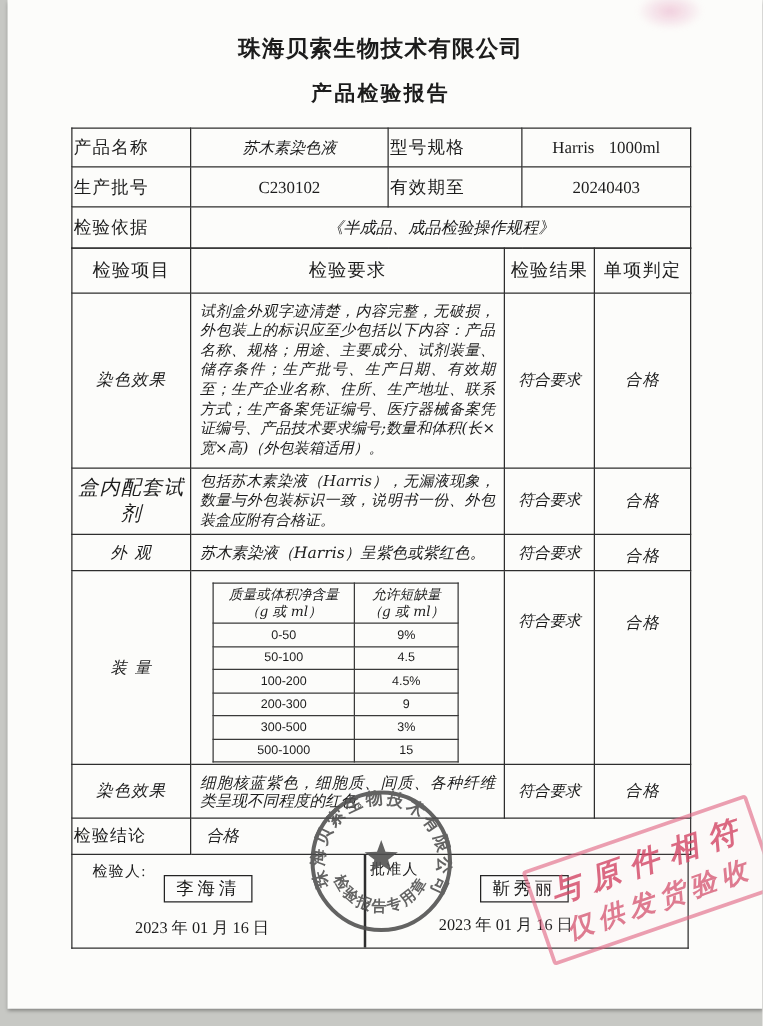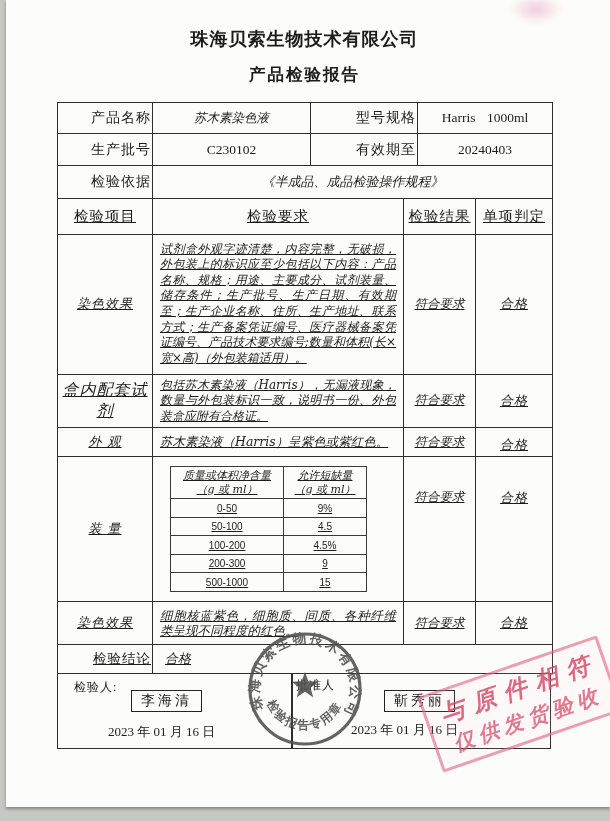--- a/index.html
+++ b/index.html
@@ -15,22 +15,22 @@
     box-shadow:0 2px 3px rgba(0,0,0,.35);
     padding-left:25px;
   }
   .content{position:absolute;left:51px;top:0;width:495px;}
   .company-title{margin-top:27px;text-align:center;font-size:18px;font-weight:bold;letter-spacing:1px;}
   .report-title{margin-top:13px;text-align:center;font-size:16.5px;font-weight:bold;letter-spacing:2px;}
 
   table{border-collapse:collapse;table-layout:fixed;}
   td{border:1.5px solid #2e2e2e;vertical-align:middle;overflow:hidden;}
   .t{width:495px;margin-top:0;}
-  .t2{margin-top:-1.5px;text-decoration:underline;}
-  .lbl{font-size:14px;text-align:right;letter-spacing:1px;}
+  .t2{margin-top:-1.5px;}
+  .lbl{font-size:14px;text-align:left;letter-spacing:1px;}
   .kai{font-family:"DejaVu Serif",serif;font-style:italic;}
   .val-kai{font-size:12.5px;text-align:center;}
   .val-lat{font-size:13.5px;text-align:center;font-family:"Liberation Serif",serif;}
   .model-val{word-spacing:8px;}
   .hdr{font-size:14.5px;text-align:center;letter-spacing:1px;}
   .req{font-size:12px;line-height:15.6px;text-align:justify;padding:3px 7px;}
   .res{font-size:12.5px;text-align:center;}
   .jdg{font-size:13px;text-align:center;letter-spacing:1px;}
   .item{font-size:13px;text-align:center;letter-spacing:1px;}
 
@@ -177,20 +177,24 @@
             </tr>
             <tr>
               <td class="vc">100-200</td>
               <td class="vc">4.5%</td>
             </tr>
             <tr>
               <td class="vc">200-300</td>
               <td class="vc">9</td>
             </tr>
             <tr>
+              <td class="vc">300-500</td>
+              <td class="vc">3%</td>
+            </tr>
+            <tr>
               <td class="vc">500-1000</td>
               <td class="vc">15</td>
             </tr>
           </tbody>
               </table>
         </td>
         <td class="res kai" style="vertical-align:top;padding-top:32px">符合要求</td>
         <td class="jdg kai" style="vertical-align:top;padding-top:32px">合格</td>
       </tr>
       <tr style="height:43px">

